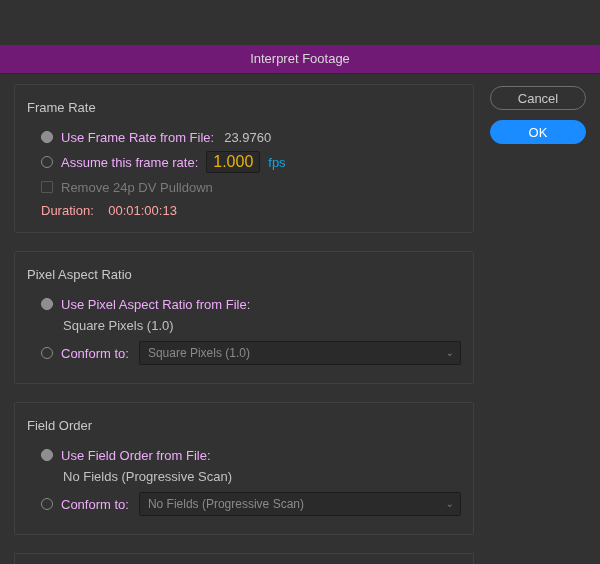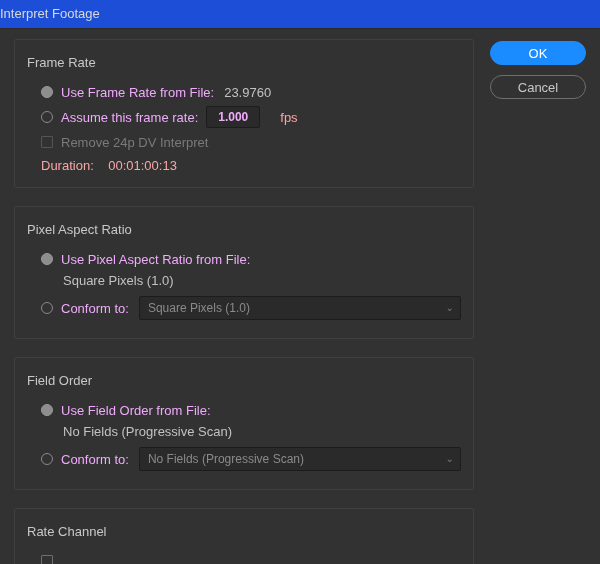--- a/index.html
+++ b/index.html
@@ -10,25 +10,26 @@
     background: #323232;
     font-family: -apple-system, "Segoe UI", "Helvetica Neue", Arial, sans-serif;
     font-size: 13px;
     color: #b8b8b8;
     overflow: hidden;
     -webkit-font-smoothing: antialiased;
   }
   .titlebar {
     height: 28px;
     line-height: 28px;
-    text-align: left;
+    text-align: center;
     color: #d8d8d8;
     font-size: 13px;
-    background: #1d4ed8;
+    background: #701a75;
     border-bottom: 1px solid #2a2a2a;
+    margin-top: 45px;
   }
   .body {
     position: relative;
     padding: 10px 14px 0 14px;
   }
   .main-col {
     width: 460px;
   }
   .group {
     border: 1px solid #404040;
@@ -76,30 +77,28 @@
     margin-left: 10px;
     color: #c2c2c2;
   }
   .num-input {
     display: inline-block;
     min-width: 52px;
     height: 20px;
     line-height: 20px;
     background: #2a2a2a;
     border: 1px solid #1c1c1c;
-    color: #f0abfc;
+    color: #eab308;
     text-align: center;
     margin: 0 8px;
     border-radius: 2px;
-    font-size: 12px;
-    font-weight: bold;
+    font-size: 16px;
   }
   .unit {
-    color: #fca5a5;
-    margin-left: 12px;
+    color: #0ea5e9;
   }
   .checkbox {
     width: 12px;
     height: 12px;
     border: 1.5px solid #6e6e6e;
     margin-right: 8px;
     flex: 0 0 auto;
     border-radius: 1px;
     box-sizing: border-box;
   }
@@ -176,22 +175,22 @@
   }
 </style>
 </head>
 <body>
 
 <div class="titlebar">Interpret Footage</div>
 
 <div class="body">
 
   <div class="side-buttons">
+    <div class="btn btn-cancel">Cancel</div>
     <div class="btn btn-ok">OK</div>
-    <div class="btn btn-cancel">Cancel</div>
   </div>
 
   <div class="main-col">
 
     <div class="group">
       <div class="group-title">Frame Rate</div>
 
       <div class="row">
         <span class="radio selected"></span>
         <span class="radio-label">Use Frame Rate from File:</span>
@@ -200,21 +199,21 @@
 
       <div class="row">
         <span class="radio"></span>
         <span class="radio-label">Assume this frame rate:</span>
         <span class="num-input">1.000</span>
         <span class="unit">fps</span>
       </div>
 
       <div class="row">
         <span class="checkbox disabled"></span>
-        <span class="disabled-text">Remove 24p DV Interpret</span>
+        <span class="disabled-text">Remove 24p DV Pulldown</span>
       </div>
 
       <div class="duration-line">
         <span>Duration:</span>
         &nbsp;&nbsp;
         <span>00:01:00:13</span>
       </div>
     </div>
 
     <div class="group">

